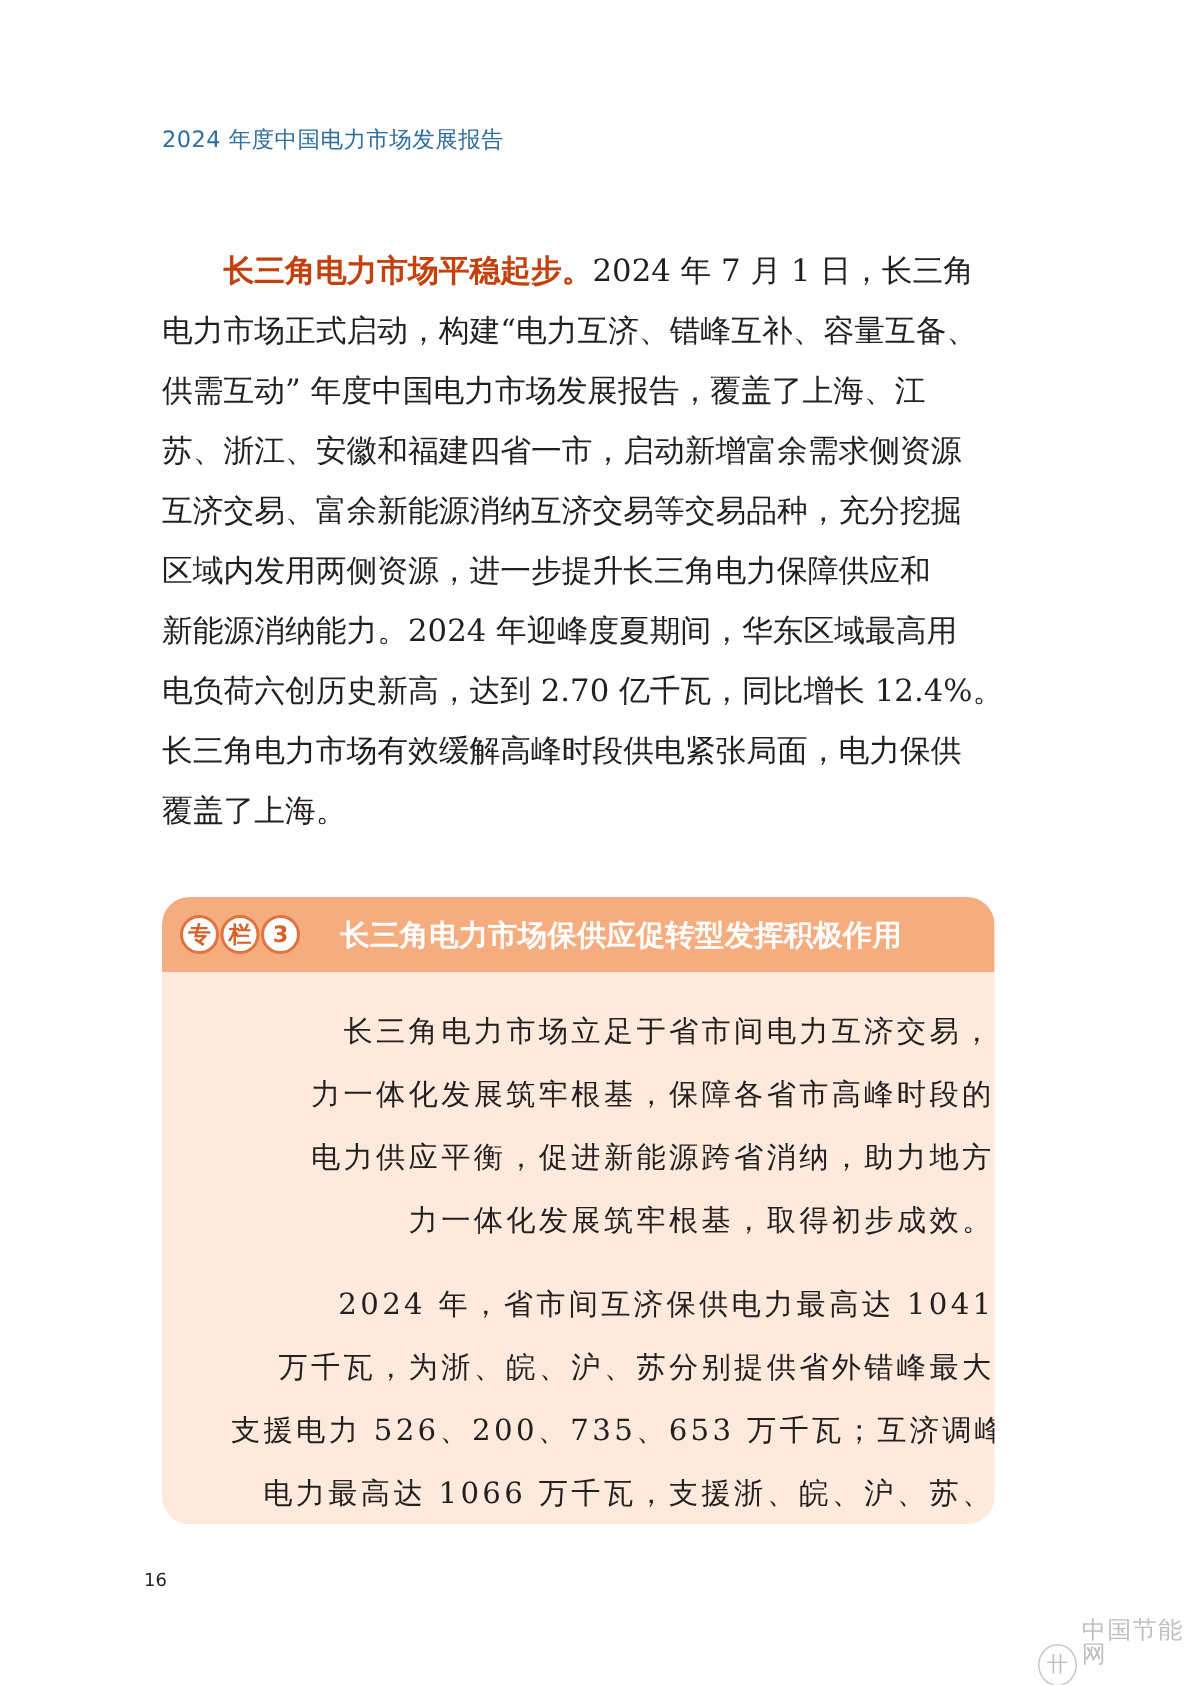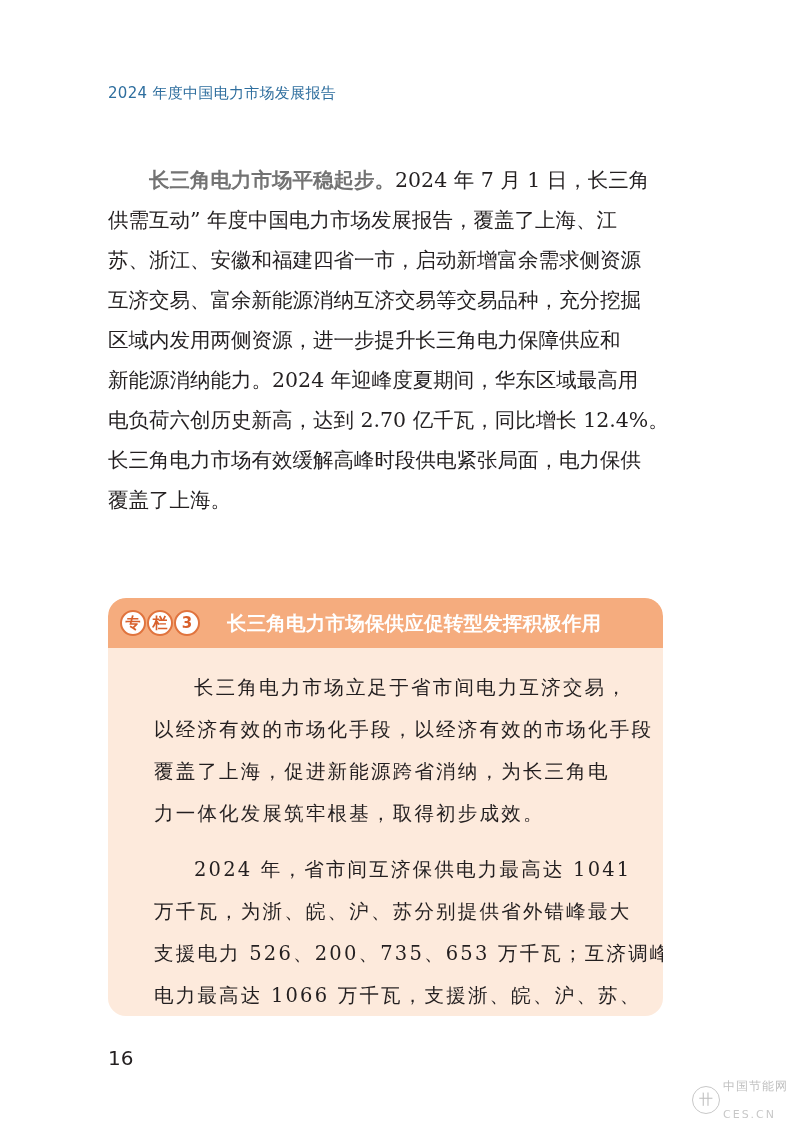--- a/index.html
+++ b/index.html
@@ -37,21 +37,21 @@
       font-size: 20.5px;
       white-space: nowrap;
       color: #231f20;
     }
     .body-line.indent {
       padding-left: 41px;
     }
     .lead-bold {
       font-family: "DejaVu Sans", "Liberation Sans", sans-serif;
       font-weight: bold;
-      color: #737373;
+      color: #c2410c;
     }
     .sidebar-box {
       position: absolute;
       left: 108px;
       top: 598px;
       width: 555px;
       height: 418px;
       background: #fdeadc;
       border-radius: 18px;
       overflow: hidden;
@@ -94,33 +94,34 @@
       padding: 19px 0 0 46px;
     }
     .sb-line {
       height: 42px;
       line-height: 42px;
       font-size: 19.5px;
       white-space: nowrap;
       letter-spacing: 2.2px;
       color: #231f20;
       font-family: "DejaVu Serif", "Liberation Serif", serif;
+      text-align: right;
     }
     .sb-line.indent {
       padding-left: 40px;
     }
     .sb-gap {
       height: 14px;
     }
     .page-number {
       position: absolute;
-      left: 108px;
+      left: 96px;
       top: 1046px;
       font-family: "DejaVu Sans", "Liberation Sans", sans-serif;
-      font-size: 20px;
+      font-size: 12px;
       color: #231f20;
     }
     .watermark {
       position: absolute;
       left: 692px;
       top: 1080px;
       display: flex;
       align-items: center;
       opacity: 0.55;
     }
@@ -137,61 +138,62 @@
       font-size: 14px;
       color: #8a8a8a;
       margin-right: 3px;
     }
     .wm-text {
       display: flex;
       flex-direction: column;
       line-height: 1;
     }
     .wm-cn {
-      font-family: Liberation Serif, serif;
-      font-size: 12px;
+      font-family: Liberation Mono, monospace;
+      font-size: 16px;
       color: #8a8a8a;
       letter-spacing: 1px;
     }
     .wm-en {
       font-family: "DejaVu Sans", sans-serif;
       font-size: 11px;
       color: #9a9a9a;
       letter-spacing: 2px;
       margin-top: 17px;
     }
   </style>
 </head>
 <body>
 
 <div class="running-header">2024 年度中国电力市场发展报告</div>
 
 <div class="body-text">
   <div class="body-line indent"><span class="lead-bold">长三角电力市场平稳起步。</span><span>2024 年 7 月 1 日，长三角</span></div>
+  <div class="body-line">电力市场正式启动，构建“电力互济、错峰互补、容量互备、</div>
   <div class="body-line">供需互动” 年度中国电力市场发展报告，覆盖了上海、江</div>
   <div class="body-line">苏、浙江、安徽和福建四省一市，启动新增富余需求侧资源</div>
   <div class="body-line">互济交易、富余新能源消纳互济交易等交易品种，充分挖掘</div>
   <div class="body-line">区域内发用两侧资源，进一步提升长三角电力保障供应和</div>
   <div class="body-line">新能源消纳能力。2024 年迎峰度夏期间，华东区域最高用</div>
   <div class="body-line">电负荷六创历史新高，达到 2.70 亿千瓦，同比增长 12.4%。</div>
   <div class="body-line">长三角电力市场有效缓解高峰时段供电紧张局面，电力保供</div>
   <div class="body-line">覆盖了上海。</div>
 </div>
 
 <div class="sidebar-box">
   <div class="sidebar-header">
     <span class="badge-circle">专</span>
     <span class="badge-circle">栏</span>
     <span class="badge-circle">3</span>
     <span class="sidebar-title">长三角电力市场保供应促转型发挥积极作用</span>
   </div>
   <div class="sidebar-body">
     <div class="sb-line indent">长三角电力市场立足于省市间电力互济交易，</div>
-    <div class="sb-line">以经济有效的市场化手段，以经济有效的市场化手段</div>
-    <div class="sb-line">覆盖了上海，促进新能源跨省消纳，为长三角电</div>
+    <div class="sb-line">力一体化发展筑牢根基，保障各省市高峰时段的</div>
+    <div class="sb-line">电力供应平衡，促进新能源跨省消纳，助力地方</div>
     <div class="sb-line">力一体化发展筑牢根基，取得初步成效。</div>
     <div class="sb-gap"></div>
     <div class="sb-line indent">2024 年，省市间互济保供电力最高达 1041</div>
     <div class="sb-line">万千瓦，为浙、皖、沪、苏分别提供省外错峰最大</div>
     <div class="sb-line">支援电力 526、200、735、653 万千瓦；互济调峰</div>
     <div class="sb-line">电力最高达 1066 万千瓦，支援浙、皖、沪、苏、</div>
   </div>
 </div>
 
 <div class="page-number">16</div>

